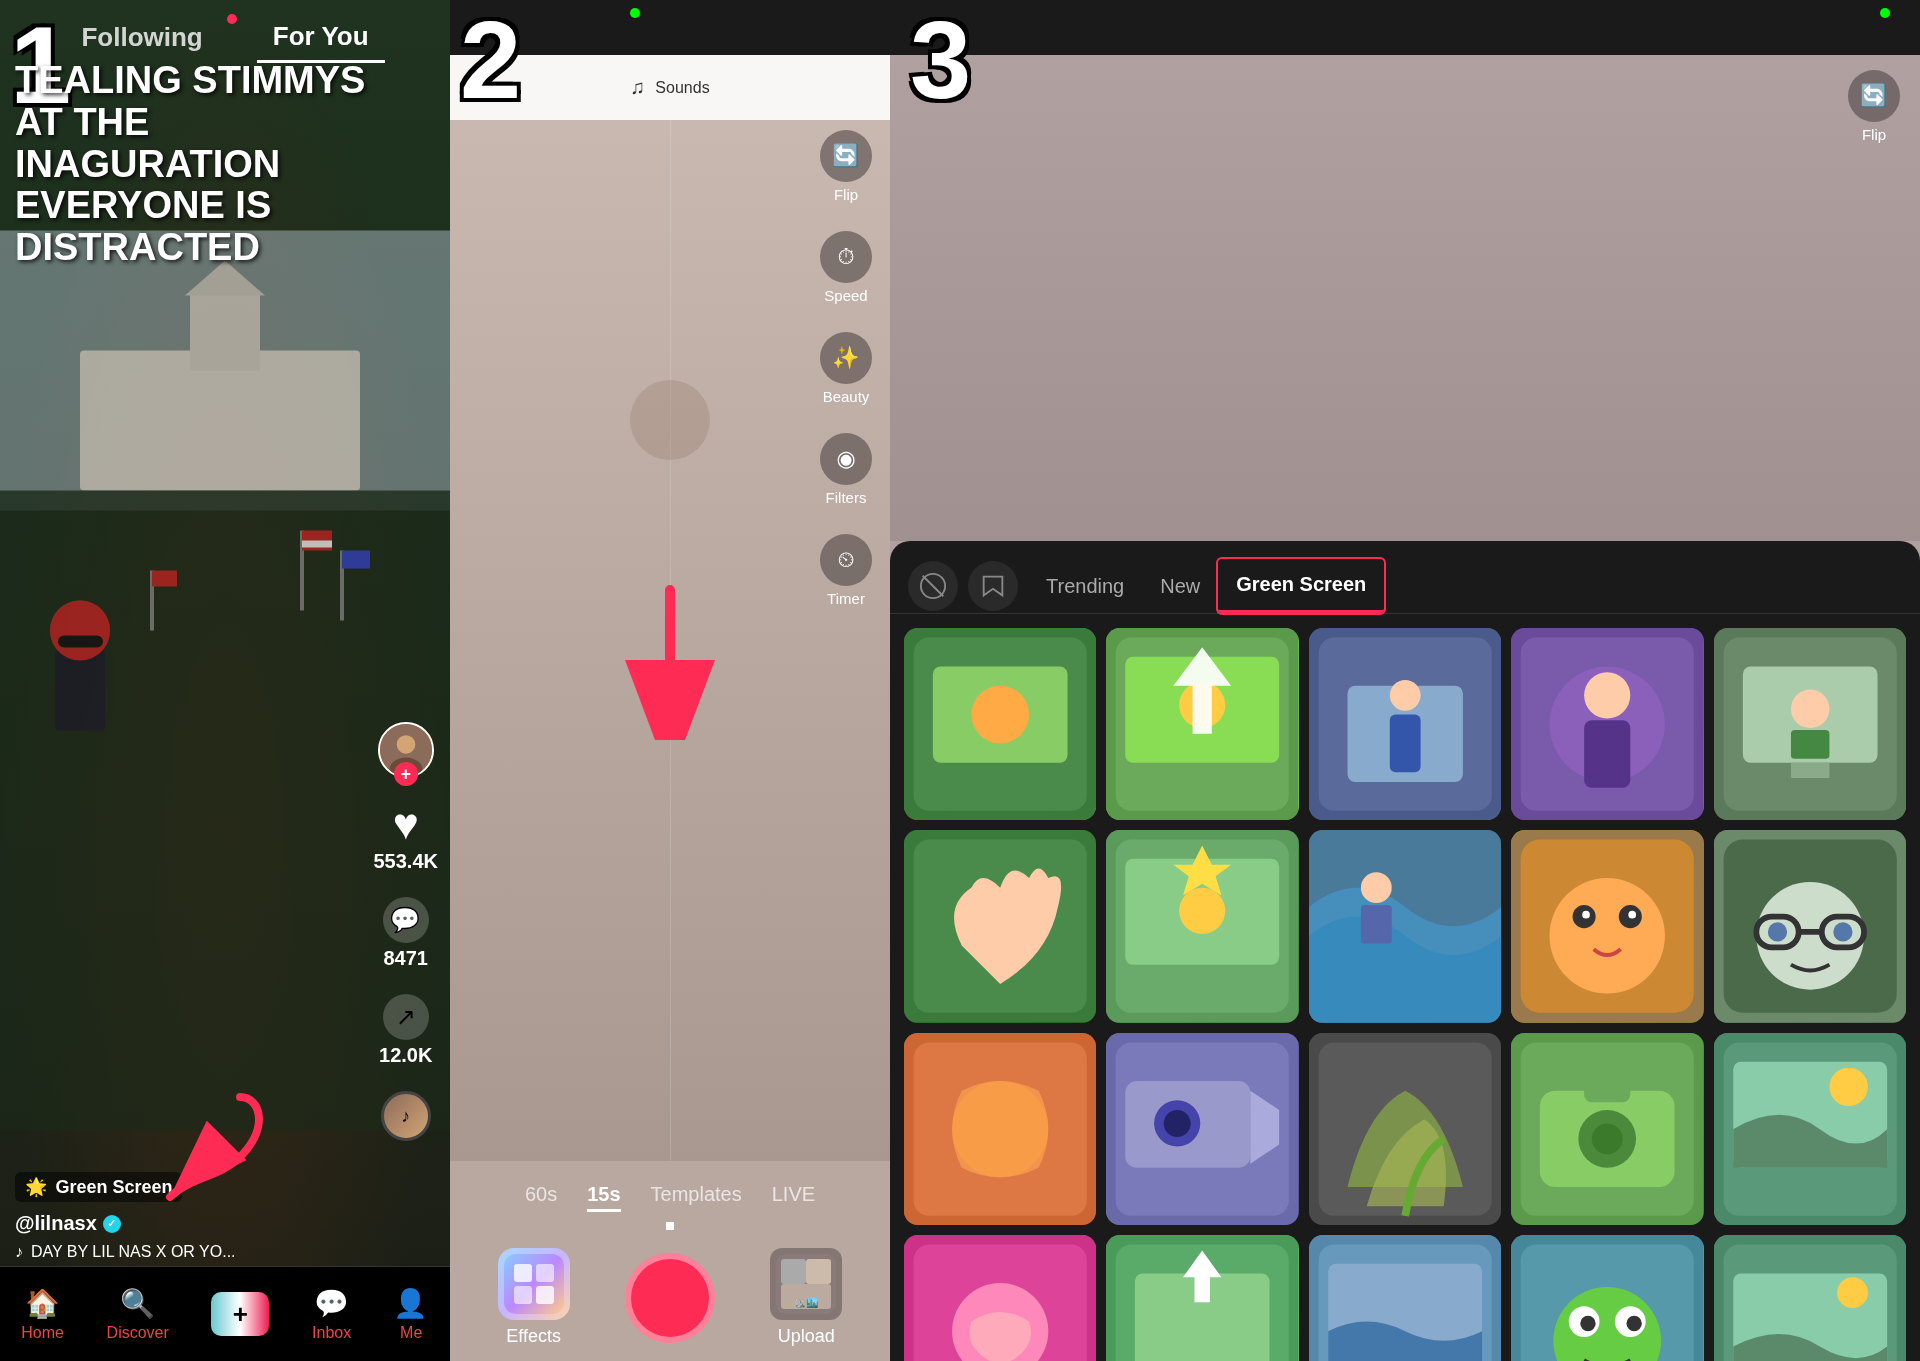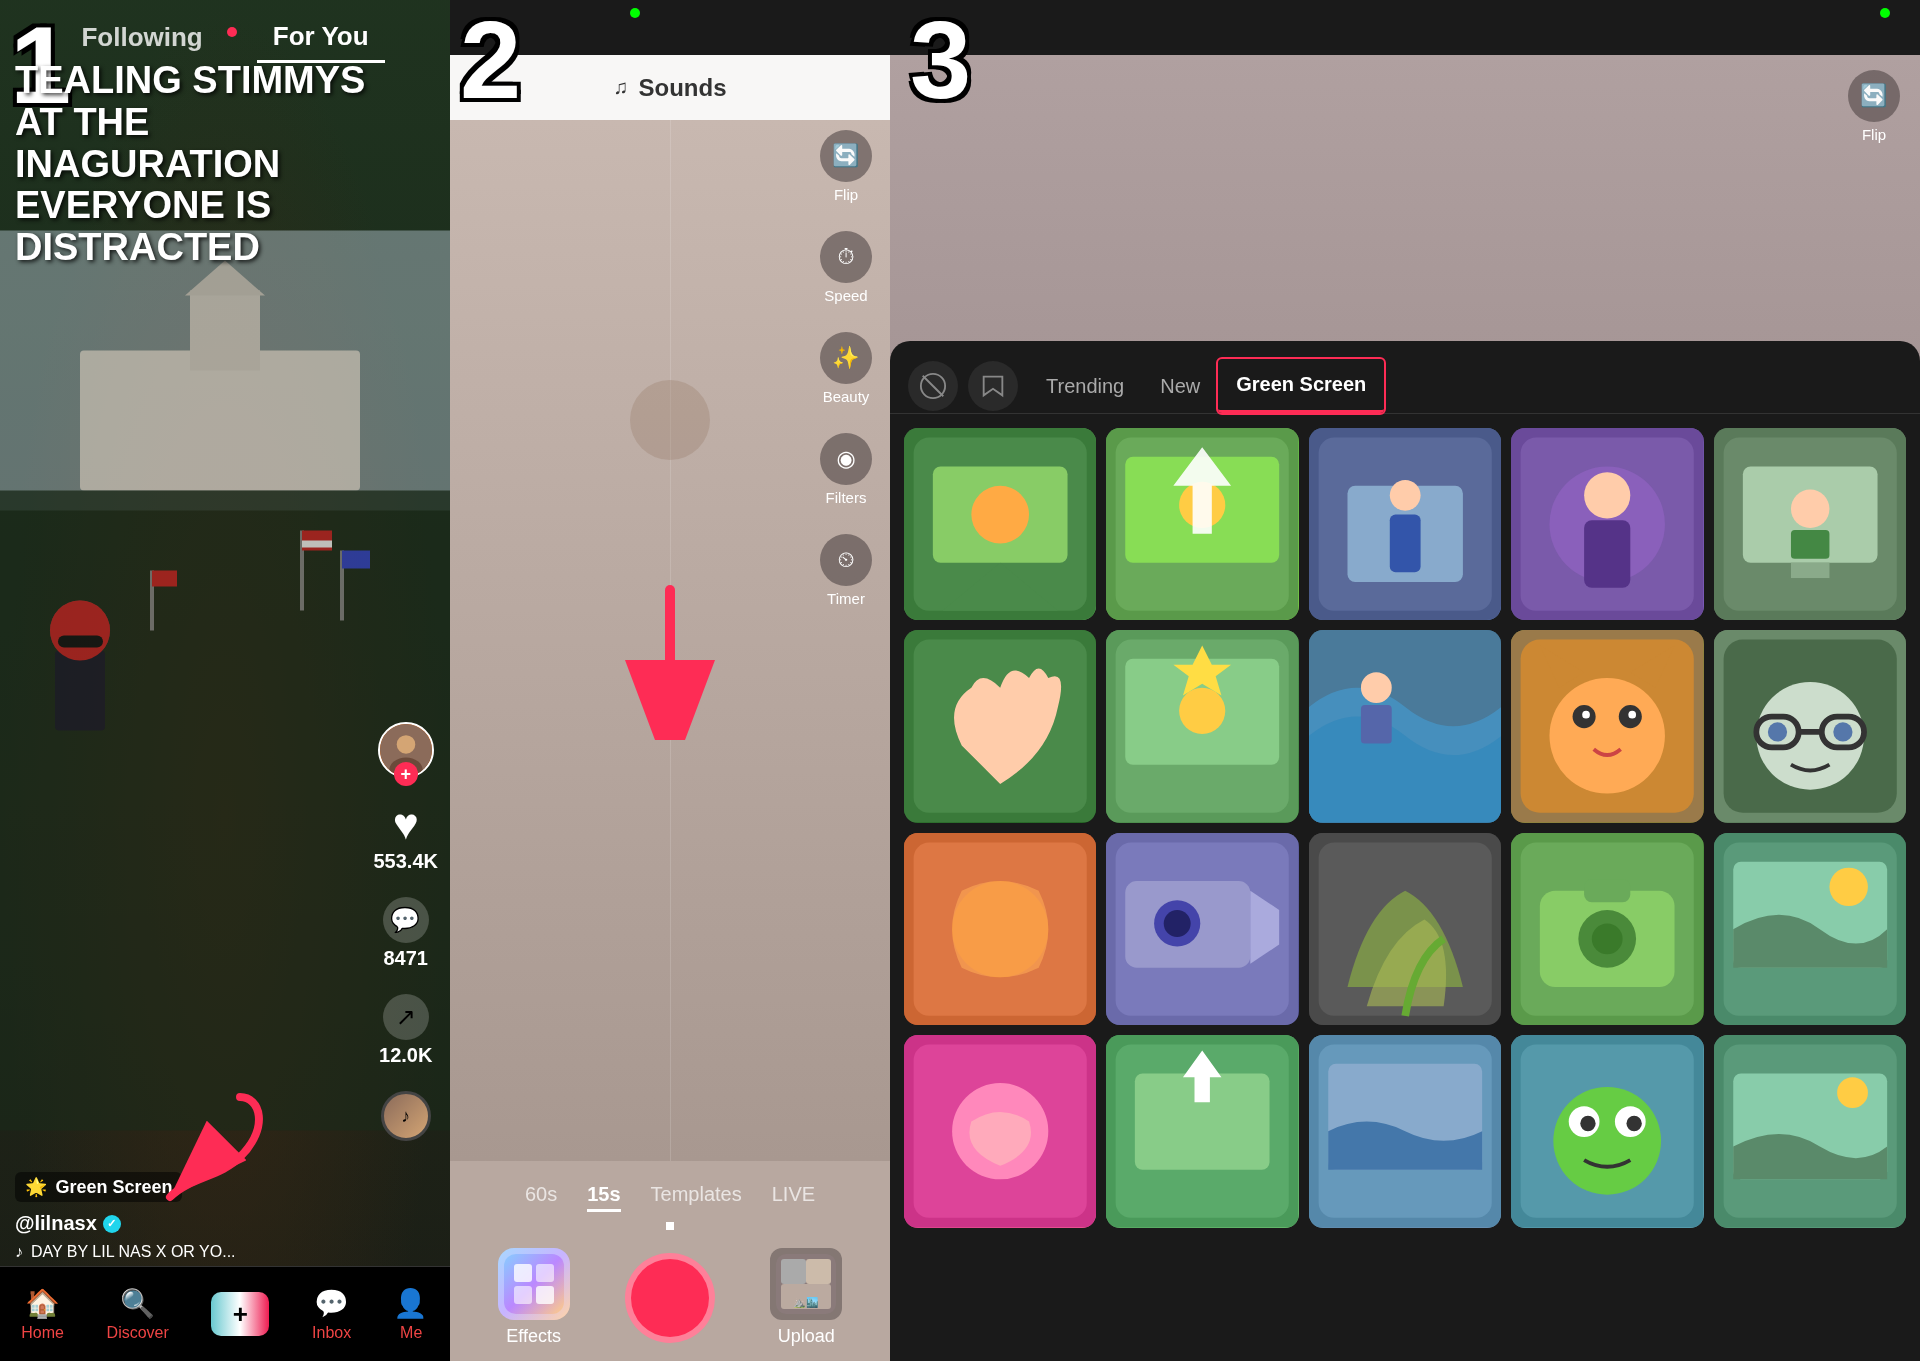--- a/index.html
+++ b/index.html
@@ -309,23 +309,23 @@
       height: 65px;
       background: rgba(255,255,255,0.9);
       display: flex;
       align-items: center;
       justify-content: center;
       gap: 10px;
       z-index: 10;
     }
 
     .sounds-text {
-      font-size: 24px;
+      font-size: 16px;
       color: #333;
-      font-weight: 700;
+      font-weight: 400;
     }
 
     .sounds-icon {
       font-size: 20px;
       color: #333;
     }
 
     .p2-right-controls {
       position: absolute;
       top: 130px;
@@ -523,21 +523,21 @@
       font-size: 15px;
       color: white;
     }
 
     
     .effects-sheet {
       position: absolute;
       bottom: 0;
       left: 0;
       right: 0;
-      height: 1020px;
+      height: 820px;
       background: #1a1a1a;
       border-radius: 20px 20px 0 0;
       z-index: 15;
       overflow: hidden;
     }
 
     .effects-header-tabs {
       display: flex;
       align-items: center;
       gap: 0;
@@ -673,21 +673,21 @@
     <rect x="302" y="310" width="30" height="7" fill="white"></rect>
     <rect x="340" y="320" width="4" height="70" fill="#888"></rect>
     <rect x="342" y="320" width="28" height="18" fill="#3344cc"></rect>
     <rect x="150" y="340" width="4" height="60" fill="#888"></rect>
     <rect x="152" y="340" width="25" height="16" fill="#cc2222"></rect>
   </svg>
 
   <div class="panel-number">1</div>
 
   <div class="p1-header">
-    <div style="display:flex;align-items:center;gap:4px">
+    <div style="display:flex;align-items:flex-start;gap:4px">
       <div class="p1-tab following">Following</div>
       <span class="notification-dot"></span>
     </div>
     <div class="p1-tab active">For You</div>
   </div>
 
   <div class="p1-text-overlay">
     <div class="main-text">TEALING STIMMYS</div>
     <div class="main-text">AT THE INAGURATION</div>
     <div class="main-text">EVERYONE IS DISTRACTED</div>

